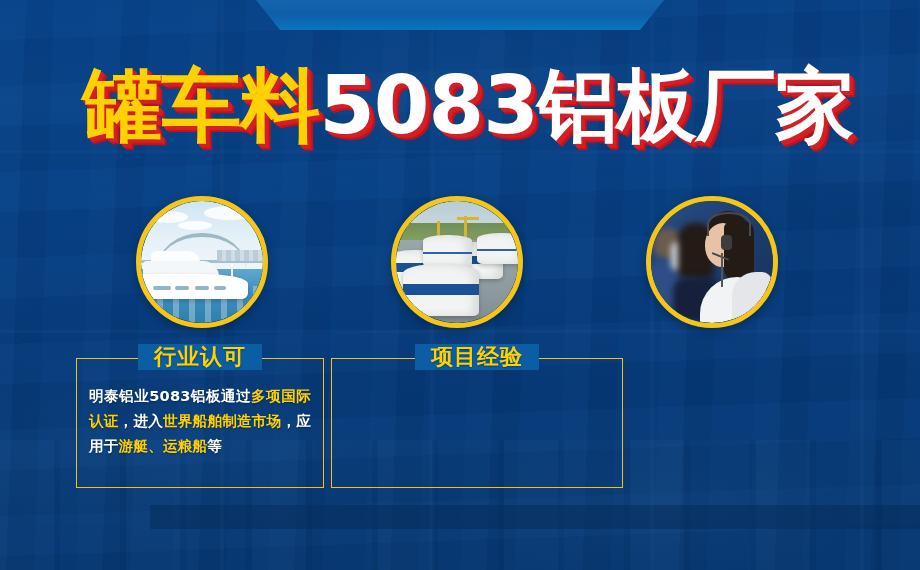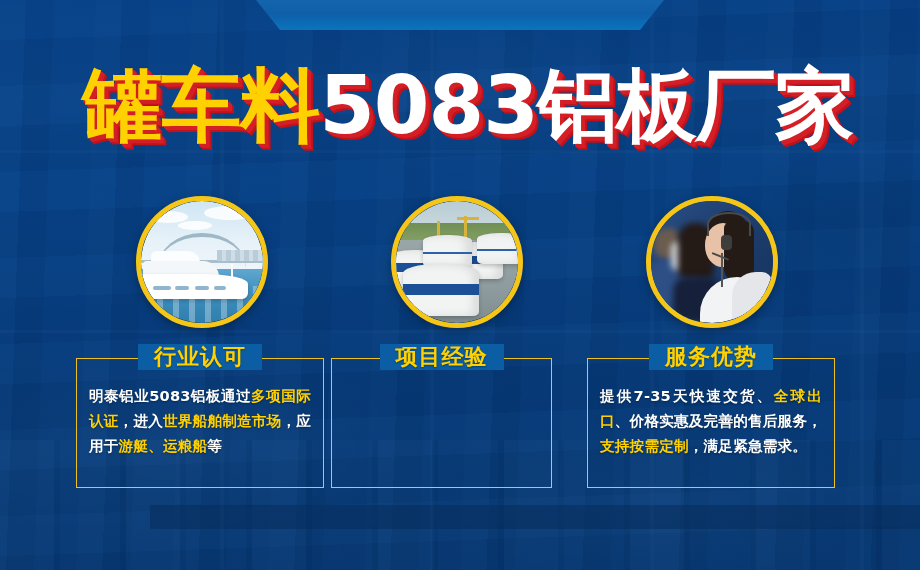--- a/index.html
+++ b/index.html
@@ -213,21 +213,21 @@
 
   
   .card {
     position: absolute;
     box-sizing: border-box;
     border: 1.5px solid #f0c11c;
     top: 358px;
     height: 130px;
   }
   #card-1 { left: 76px;  width: 248px; }
-  #card-2 { left: 331px; width: 221px; }
+  #card-2 { left: 331px; width: 292px; }
   #card-3 { left: 587px; width: 248px; height: 130px; }
 
   .card-title {
     position: absolute;
     top: -17px;
     left: 50%;
     transform: translateX(-50%);
     padding: 0 10px;
     color: #ffd100;
     font-size: 22px;
@@ -361,20 +361,14 @@
     <div class="card-title">行业认可</div>
     <div class="card-body">
       <span>明泰铝业5083铝板通过</span><span class="hi">多项国际认证</span><span>，进入</span><span class="hi">世界船舶制造市场</span><span>，应用于</span><span class="hi">游艇、运粮船</span><span>等</span>
     </div>
   </div>
 
   <div class="card" id="card-2">
     <div class="card-title">项目经验</div>
   </div>
 
-  <div class="card" id="card-3">
-    <div class="card-title">服务优势</div>
-    <div class="card-body">
-      <span>提供7-35天快速交货、</span><span class="hi">全球出口</span><span>、价格实惠及完善的售后服务，</span><span class="hi">支持按需定制</span><span>，满足紧急需求。</span>
-    </div>
-  </div>
 
 </div>
 
 </body></html>

